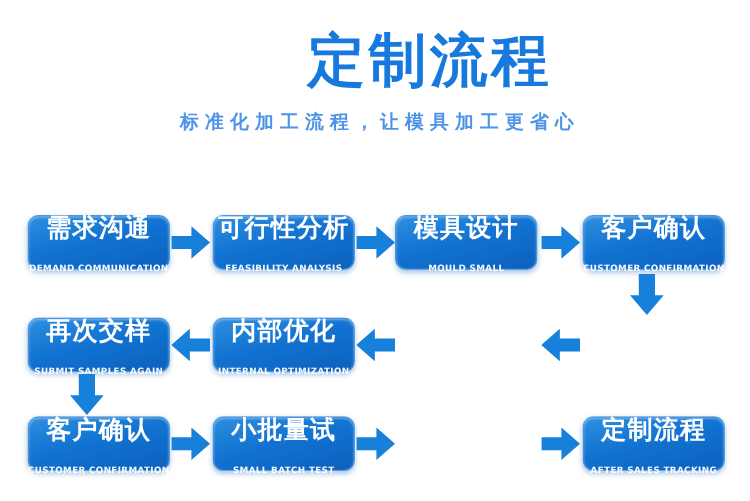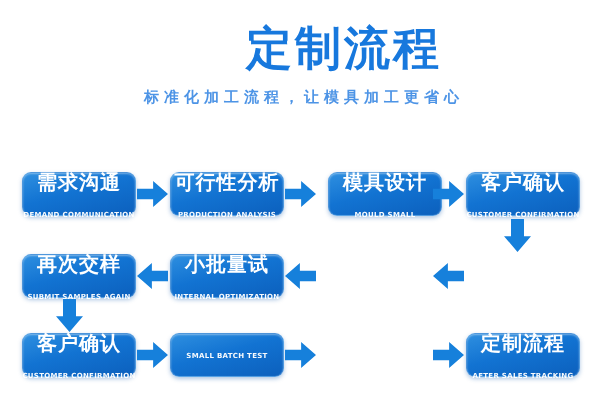--- a/index.html
+++ b/index.html
@@ -48,55 +48,56 @@
   <h1 class="title">定制流程</h1>
   <p class="subtitle">标准化加工流程，让模具加工更省心</p>
 
   <div class="step" style="left:22px;top:172px">
     <div class="zh">需求沟通</div>
     <div class="en">DEMAND COMMUNICATION</div>
   </div>
   <div class="arr right" style="left:137px;top:181px"></div>
   <div class="step" style="left:170px;top:172px">
     <div class="zh">可行性分析</div>
-    <div class="en">PRODUCTION ANALYSIS</div>
+    <div class="en">FEASIBILITY ANALYSIS</div>
   </div>
   <div class="arr right" style="left:285px;top:181px"></div>
-  <div class="step" style="left:328px;top:172px">
+  <div class="step" style="left:316px;top:172px">
     <div class="zh">模具设计</div>
     <div class="en">MOULD SMALL</div>
   </div>
   <div class="arr right" style="left:433px;top:181px"></div>
   <div class="step" style="left:466px;top:172px">
     <div class="zh">客户确认</div>
     <div class="en">CUSTOMER CONFIRMATION</div>
   </div>
 
   <div class="arr down" style="left:504px;top:219px"></div>
 
   <div class="step" style="left:22px;top:254px">
     <div class="zh">再次交样</div>
     <div class="en">SUBMIT SAMPLES AGAIN</div>
   </div>
   <div class="arr left" style="left:137px;top:263px"></div>
   <div class="step" style="left:170px;top:254px">
-    <div class="zh">小批量试</div>
+    <div class="zh">内部优化</div>
     <div class="en">INTERNAL OPTIMIZATION</div>
   </div>
   <div class="arr left" style="left:285px;top:263px"></div>
   <div class="arr left" style="left:433px;top:263px"></div>
 
   <div class="arr down" style="left:56px;top:299px"></div>
 
   <div class="step" style="left:22px;top:333px">
     <div class="zh">客户确认</div>
     <div class="en">CUSTOMER CONFIRMATION</div>
   </div>
   <div class="arr right" style="left:137px;top:342px"></div>
   <div class="step" style="left:170px;top:333px">
+    <div class="zh">小批量试</div>
     <div class="en">SMALL BATCH TEST</div>
   </div>
   <div class="arr right" style="left:285px;top:342px"></div>
   <div class="arr right" style="left:433px;top:342px"></div>
   <div class="step" style="left:466px;top:333px">
     <div class="zh">定制流程</div>
     <div class="en">AFTER SALES TRACKING</div>
   </div>
 
 </div>

